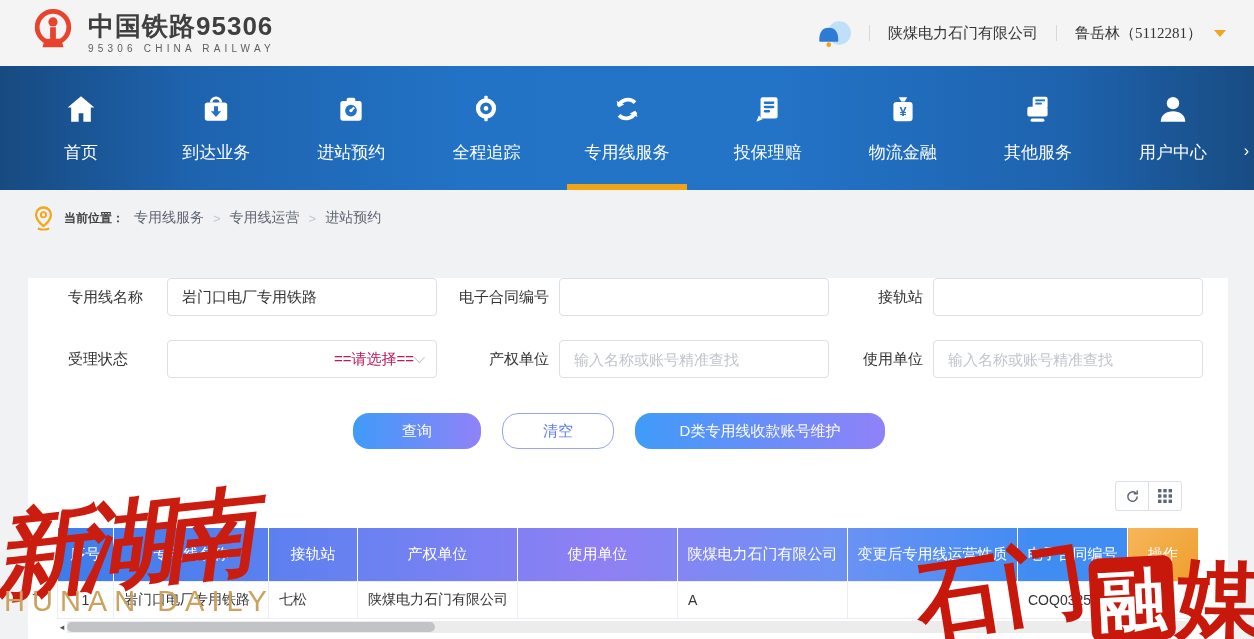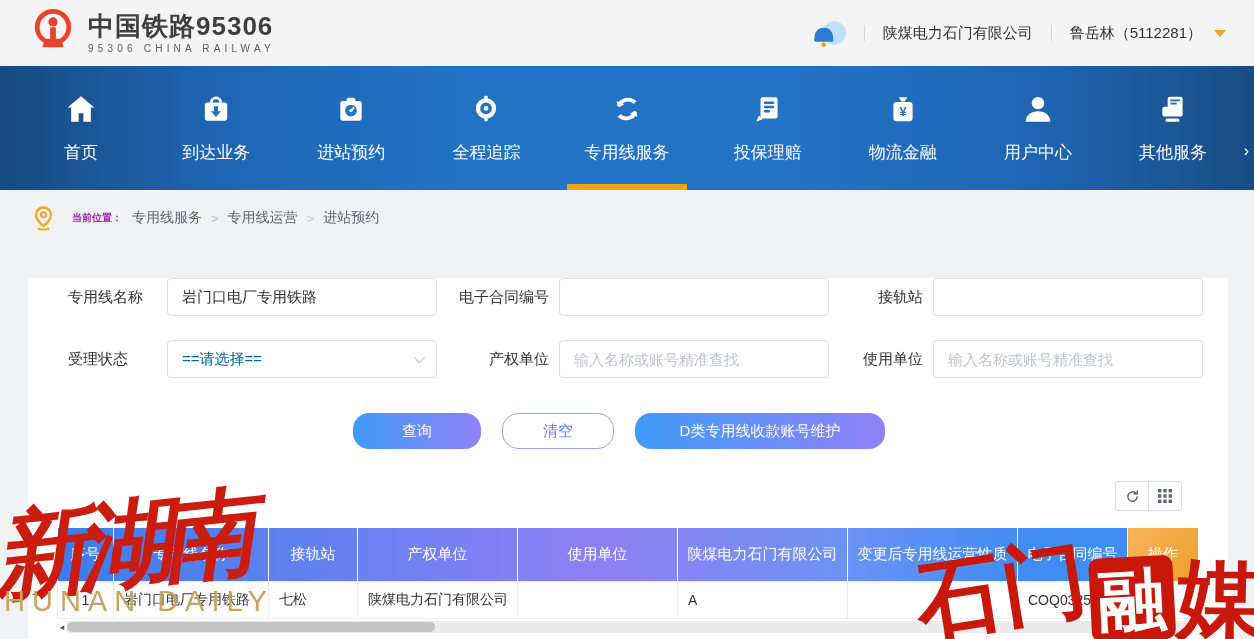--- a/index.html
+++ b/index.html
@@ -18,34 +18,34 @@
   
   .nav { height:124px; display:flex; justify-content:space-between; padding:0 44px; position:relative;
          background:linear-gradient(90deg,#174A80 0%,#1E63AE 15%,#2273C6 38%,#2373C7 62%,#1E63AE 85%,#184C83 100%); }
   .nav-item { display:flex; flex-direction:column; align-items:center; padding-top:27px; position:relative; cursor:pointer; min-width:74px; }
   .nav-lb { margin-top:12px; font-size:17px; color:#fff; white-space:nowrap; }
   .nav-item.active::after { content:""; position:absolute; bottom:0; left:50%; transform:translateX(-50%); width:120px; height:6px; background:#EFA315; }
   .nav-more { position:absolute; right:5px; top:76px; color:#fff; font-size:16px; cursor:pointer; }
 
   
   .crumbs { height:56px; display:flex; align-items:center; padding-left:33px; font-size:14px; }
-  .crumbs .pfx { font-size:10px; font-weight:700; color:#a21caf; margin:0 6px 0 18px; }
+  .crumbs .pfx { font-size:12px; font-weight:700; color:#404040; margin:0 6px 0 10px; }
   .crumb-link { color:#5E6470; margin:0 4px; cursor:pointer; }
   .crumb-sep { color:#C3C7CE; margin:0 5px; font-size:13px; }
 
   
   .card { margin:0 26px 0 28px; height:384px; background:#fff; position:relative; }
 
   .frow { display:grid; grid-template-columns:99px 270px 122px 270px 104px 270px; align-items:center; padding-left:40px; height:38px; }
   .frow.r1 { margin-top:32px; } .frow.r2 { margin-top:24px; }
   .lbl { font-size:15px; color:#333; white-space:nowrap; }
   .lbl.l { text-align:left; } .lbl.r { text-align:right; padding-right:10px; }
   .box { height:38px; width:100%; border:1px solid #DCDFE6; border-radius:4px; font-size:15px; color:#333; padding:0 14px; background:#fff; outline:none; font-family:"Liberation Sans",sans-serif; }
   .box::placeholder { color:#C0C4CC; }
-  .select { height:38px; width:100%; border:1px solid #DCDFE6; border-radius:4px; display:flex; align-items:center; justify-content:space-between; padding:0 14px; font-size:15px; color:#0369a1; cursor:pointer; background:#fff; }
+  .select { height:38px; width:100%; border:1px solid #DCDFE6; border-radius:4px; display:flex; align-items:center; justify-content:flex-end; padding:0 14px; font-size:15px; color:#be185d; cursor:pointer; background:#fff; }
   .chev { border:solid #C0C4CC; border-width:0 1.6px 1.6px 0; padding:3.5px; transform:rotate(45deg) translateY(-2px); }
 
   .acts { margin-top:35px; padding-left:325px; display:flex; gap:21px; }
   .btn { height:36px; border:none; border-radius:16px; font-size:15px; cursor:pointer; font-family:"Liberation Sans",sans-serif; }
   .btn.primary { width:128px; background:linear-gradient(90deg,#3F9BF9,#9082F8); color:#fff; }
   .btn.ghost { width:112px; background:#fff; border:1px solid #98A4F8; color:#5E7BF6; }
   .btn.wide { width:250px; background:linear-gradient(90deg,#3F9BF9,#9082F8); color:#fff; }
 
   .tools { margin-top:32px; margin-right:46px; display:flex; justify-content:flex-end; }
   .tool-btn { width:34px; height:30px; border:1px solid #DCDFE6; background:#fff; display:flex; align-items:center; justify-content:center; cursor:pointer; }
@@ -96,21 +96,21 @@
     <span style="cursor:pointer;line-height:0;">
       <svg width="36" height="30" viewBox="0 0 34 28">
         <circle cx="23" cy="14" r="11" fill="#BFE0F8"></circle>
         <path d="M4 21q0-12 9-12t9 12q0 1.2-1.2 1.2H5.2Q4 22.2 4 21Z" fill="#2E7BD6"></path>
         <circle cx="13" cy="25" r="2.2" fill="#F2A31C"></circle>
       </svg>
     </span>
     <span class="vdiv"></span>
     <span>陕煤电力石门有限公司</span>
     <span class="vdiv"></span>
-    <span style="cursor:pointer;">鲁岳林（5112281）</span>
+    <span style="cursor:pointer;font-family:Liberation Serif, serif;">鲁岳林（5112281）</span>
     <span class="caret"></span>
   </div>
 </header>
 
 <nav class="nav">
   <div class="nav-item">
     <span><svg width="32" height="32" viewBox="0 0 30 30" fill="#fff">
           <path d="M15 3 2.5 13.5h3.3V27h7v-8h4.4v8h7V13.5h3.3Z"></path>
         </svg></span>
     <span class="nav-lb">首页</span>
@@ -166,36 +166,36 @@
   <div class="nav-item">
     <span><svg width="32" height="32" viewBox="0 0 30 30" fill="#fff">
           <path d="M11 4h8l-2.5 4h-3Z"></path>
           <rect x="6" y="8.5" width="18" height="18" rx="3"></rect>
           <text x="15" y="21.5" font-size="12" fill="#2273C6" text-anchor="middle" font-weight="bold">¥</text>
         </svg></span>
     <span class="nav-lb">物流金融</span>
   </div>
   <div class="nav-item">
     <span><svg width="32" height="32" viewBox="0 0 30 30" fill="#fff">
-          <circle cx="15" cy="9.5" r="5.8"></circle>
-          <path d="M3.5 27c0-6.4 5.1-10 11.5-10s11.5 3.6 11.5 10Z"></path>
-        </svg></span>
-    <span class="nav-lb">用户中心</span>
-  </div>
-  <div class="nav-item">
-    <span><svg width="32" height="32" viewBox="0 0 30 30" fill="#fff">
           <rect x="10" y="3.5" width="14" height="11" rx="1.8"></rect>
           <g fill="#2273C6">
             <rect x="12.5" y="6" width="9" height="1.8"></rect>
             <rect x="12.5" y="9" width="6" height="1.8"></rect>
           </g>
           <rect x="5" y="13" width="19" height="9" rx="1.8"></rect>
           <rect x="8" y="24" width="13" height="3" rx="1.5"></rect>
         </svg></span>
     <span class="nav-lb">其他服务</span>
+  </div>
+  <div class="nav-item">
+    <span><svg width="32" height="32" viewBox="0 0 30 30" fill="#fff">
+          <circle cx="15" cy="9.5" r="5.8"></circle>
+          <path d="M3.5 27c0-6.4 5.1-10 11.5-10s11.5 3.6 11.5 10Z"></path>
+        </svg></span>
+    <span class="nav-lb">用户中心</span>
   </div>
   <span class="nav-more">›</span>
 </nav>
 
 <div class="crumbs">
   <span style="line-height:0;">
     <svg width="21" height="26" viewBox="0 0 24 28">
       <path d="M12 2C7 2 3.5 5.8 3.5 10.3c0 5.6 6.3 11.2 8.5 13 2.2-1.8 8.5-7.4 8.5-13C20.5 5.8 17 2 12 2Z" fill="none" stroke="#F2A71F" stroke-width="2.6"></path>
       <circle cx="12" cy="10.3" r="3" fill="none" stroke="#F2A71F" stroke-width="2.2"></circle>
       <path d="M5.5 26q6.5 2.6 13 0" fill="none" stroke="#F2A71F" stroke-width="2.2"></path>

